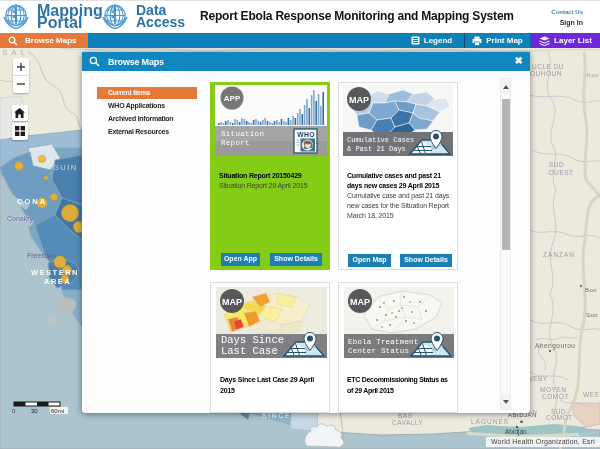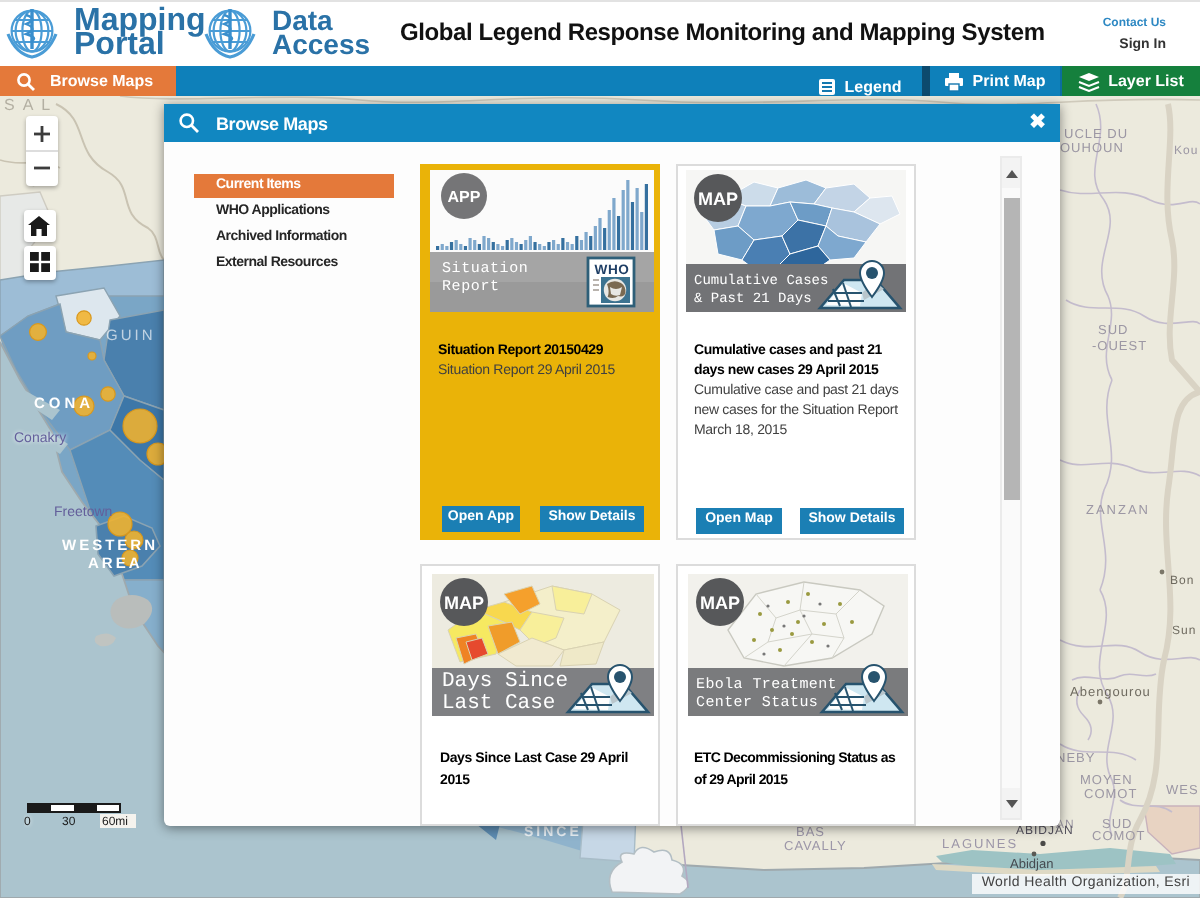--- a/index.html
+++ b/index.html
@@ -152,53 +152,53 @@
       <ellipse cx="14" cy="12.5" rx="8.2" ry="10.2"></ellipse>
       <line x1="3.8" y1="12.5" x2="24.2" y2="12.5"></line>
       <path d="M5.2,7 H22.8 M5.2,18 H22.8"></path>
     </g>
     <path d="M2,14 Q6,24 14,25.5 Q22,24 26,14" stroke="#4a9cd6" stroke-width="1.6" fill="none"></path>
     <path d="M14,1.5 L14,21.5" stroke="#3a8fcd" stroke-width="1.7"></path>
     <path d="M11,4.5 Q17.5,6.5 11,9 Q17.5,11.5 11,14 Q17.5,16 13.5,17.5" stroke="#3a8fcd" stroke-width="1.2" fill="none"></path>
   </svg>
   <div class="abs" style="left:136px;top:5px;font-size:14px;font-weight:bold;color:#2a72a7;line-height:11.5px;">Data<br>Access</div>
 
-  <div class="abs" style="left:200px;top:9px;font-size:12px;font-weight:bold;color:#111;letter-spacing:-0.2px;">Global Legend Response Monitoring and Mapping System</div>
+  <div class="abs" style="left:200px;top:9px;font-size:12px;font-weight:bold;color:#111;letter-spacing:-0.2px;">Report Ebola Response Monitoring and Mapping System</div>
 
   <div class="abs" style="right:17px;top:8.5px;font-size:6px;font-weight:bold;color:#2d88c3;">Contact Us</div>
   <div class="abs" style="right:17px;top:19px;font-size:7px;font-weight:bold;color:#333;">Sign In</div>
 
   <div class="abs" style="left:0;top:33px;width:600px;height:15px;background:#0e80ba;"></div>
   <div class="abs" style="left:0;top:33px;width:88px;height:15px;background:#e4793a;display:flex;align-items:center;">
     <svg width="10" height="10" viewBox="0 0 10 10" style="margin-left:8px">
       <circle cx="4" cy="4" r="2.8" fill="none" stroke="#fff" stroke-width="1.3"></circle>
       <line x1="6.2" y1="6.2" x2="9" y2="9" stroke="#fff" stroke-width="1.4"></line>
     </svg>
     <span style="color:#fff;font-weight:bold;font-size:8px;margin-left:7px;">Browse Maps</span>
   </div>
 
   <div class="abs" style="left:399px;top:33px;width:201px;height:15px;display:flex;color:#fff;font-size:8px;font-weight:bold;">
-    <div style="width:66px;display:flex;align-items:flex-end;justify-content:center;border-right:4px solid #0c4a6e;">
+    <div style="width:66px;display:flex;align-items:center;justify-content:center;border-right:1px solid #0c4a6e;">
       <svg width="9" height="9" viewBox="0 0 9 9" style="margin-right:4px">
           <rect x="0.5" y="0.5" width="8" height="8" fill="#fff" rx="1"></rect>
           <line x1="2" y1="2.5" x2="7" y2="2.5" stroke="#1478af"></line>
           <line x1="2" y1="4.5" x2="7" y2="4.5" stroke="#1478af"></line>
           <line x1="2" y1="6.5" x2="7" y2="6.5" stroke="#1478af"></line>
         </svg>
       Legend
     </div>
     <div style="width:66px;display:flex;align-items:center;justify-content:center;border-right:1px solid #0b6da0;">
       <svg width="10" height="10" viewBox="0 0 10 10" style="margin-right:4px">
           <rect x="2.5" y="0.5" width="5" height="2.5" fill="#fff"></rect>
           <rect x="0.5" y="3" width="9" height="4" fill="#fff" rx="0.5"></rect>
           <rect x="2.5" y="6" width="5" height="3.5" fill="#fff" stroke="#1478af" stroke-width="0.7"></rect>
         </svg>
       Print Map
     </div>
-    <div style="flex:1;display:flex;align-items:center;justify-content:center;background:#15803d;">
+    <div style="flex:1;display:flex;align-items:center;justify-content:center;background:#6d28d9;">
       <svg width="11" height="10" viewBox="0 0 11 10" style="margin-right:4px">
         <path d="M5.5,0.5 L10.5,2.5 L5.5,4.5 L0.5,2.5 Z" fill="#fff"></path>
         <path d="M0.5,5 L5.5,7 L10.5,5" fill="none" stroke="#fff" stroke-width="1"></path>
         <path d="M0.5,7.5 L5.5,9.5 L10.5,7.5" fill="none" stroke="#fff" stroke-width="1"></path>
       </svg>
       Layer List
     </div>
   </div>
 
   <div class="abs" style="left:12.5px;top:57.5px;width:16px;height:35px;background:#fff;box-shadow:0 1px 2px rgba(0,0,0,0.3);border-radius:2px;">
@@ -246,21 +246,21 @@
       <span style="position:absolute;right:7px;top:3px;color:#fff;font-weight:bold;font-size:10px;">✖</span>
     </div>
 
     <div style="position:absolute;left:15px;top:35px;width:100px;font-size:7px;font-weight:bold;color:#262626;letter-spacing:-0.25px;">
       <div style="background:#e4793a;color:#fff;padding:2px 0 2.5px 11px;margin-bottom:1.5px;">Current Items</div>
       <div style="padding:2px 0 2.5px 11px;margin-bottom:1.5px;">WHO Applications</div>
       <div style="padding:2px 0 2.5px 11px;margin-bottom:1.5px;">Archived Information</div>
       <div style="padding:2px 0 2.5px 11px;">External Resources</div>
     </div>
 
-    <div style="position:absolute;left:128px;top:30px;width:120px;height:188px;background:#eab308;padding-left:40px;">
+    <div style="position:absolute;left:128px;top:30px;width:120px;height:188px;background:#84cc16;padding-left:40px;">
       <svg width="112" height="71" viewBox="0 0 112 71" style="position:absolute;left:5px;top:3px;background:#fbfbfb">
         <g id="bars">
             <rect x="3.00" y="38" width="1.6" height="2" fill="#35709f"></rect>
             <rect x="5.32" y="37" width="1.6" height="3" fill="#7fa8cc"></rect>
             <rect x="7.64" y="38" width="1.6" height="2" fill="#7fa8cc"></rect>
             <rect x="9.96" y="36" width="1.6" height="4" fill="#35709f"></rect>
             <rect x="12.28" y="35" width="1.6" height="5" fill="#7fa8cc"></rect>
             <rect x="14.60" y="37" width="1.6" height="3" fill="#7fa8cc"></rect>
             <rect x="16.92" y="38" width="1.6" height="2" fill="#35709f"></rect>
             <rect x="19.24" y="34" width="1.6" height="6" fill="#7fa8cc"></rect>

